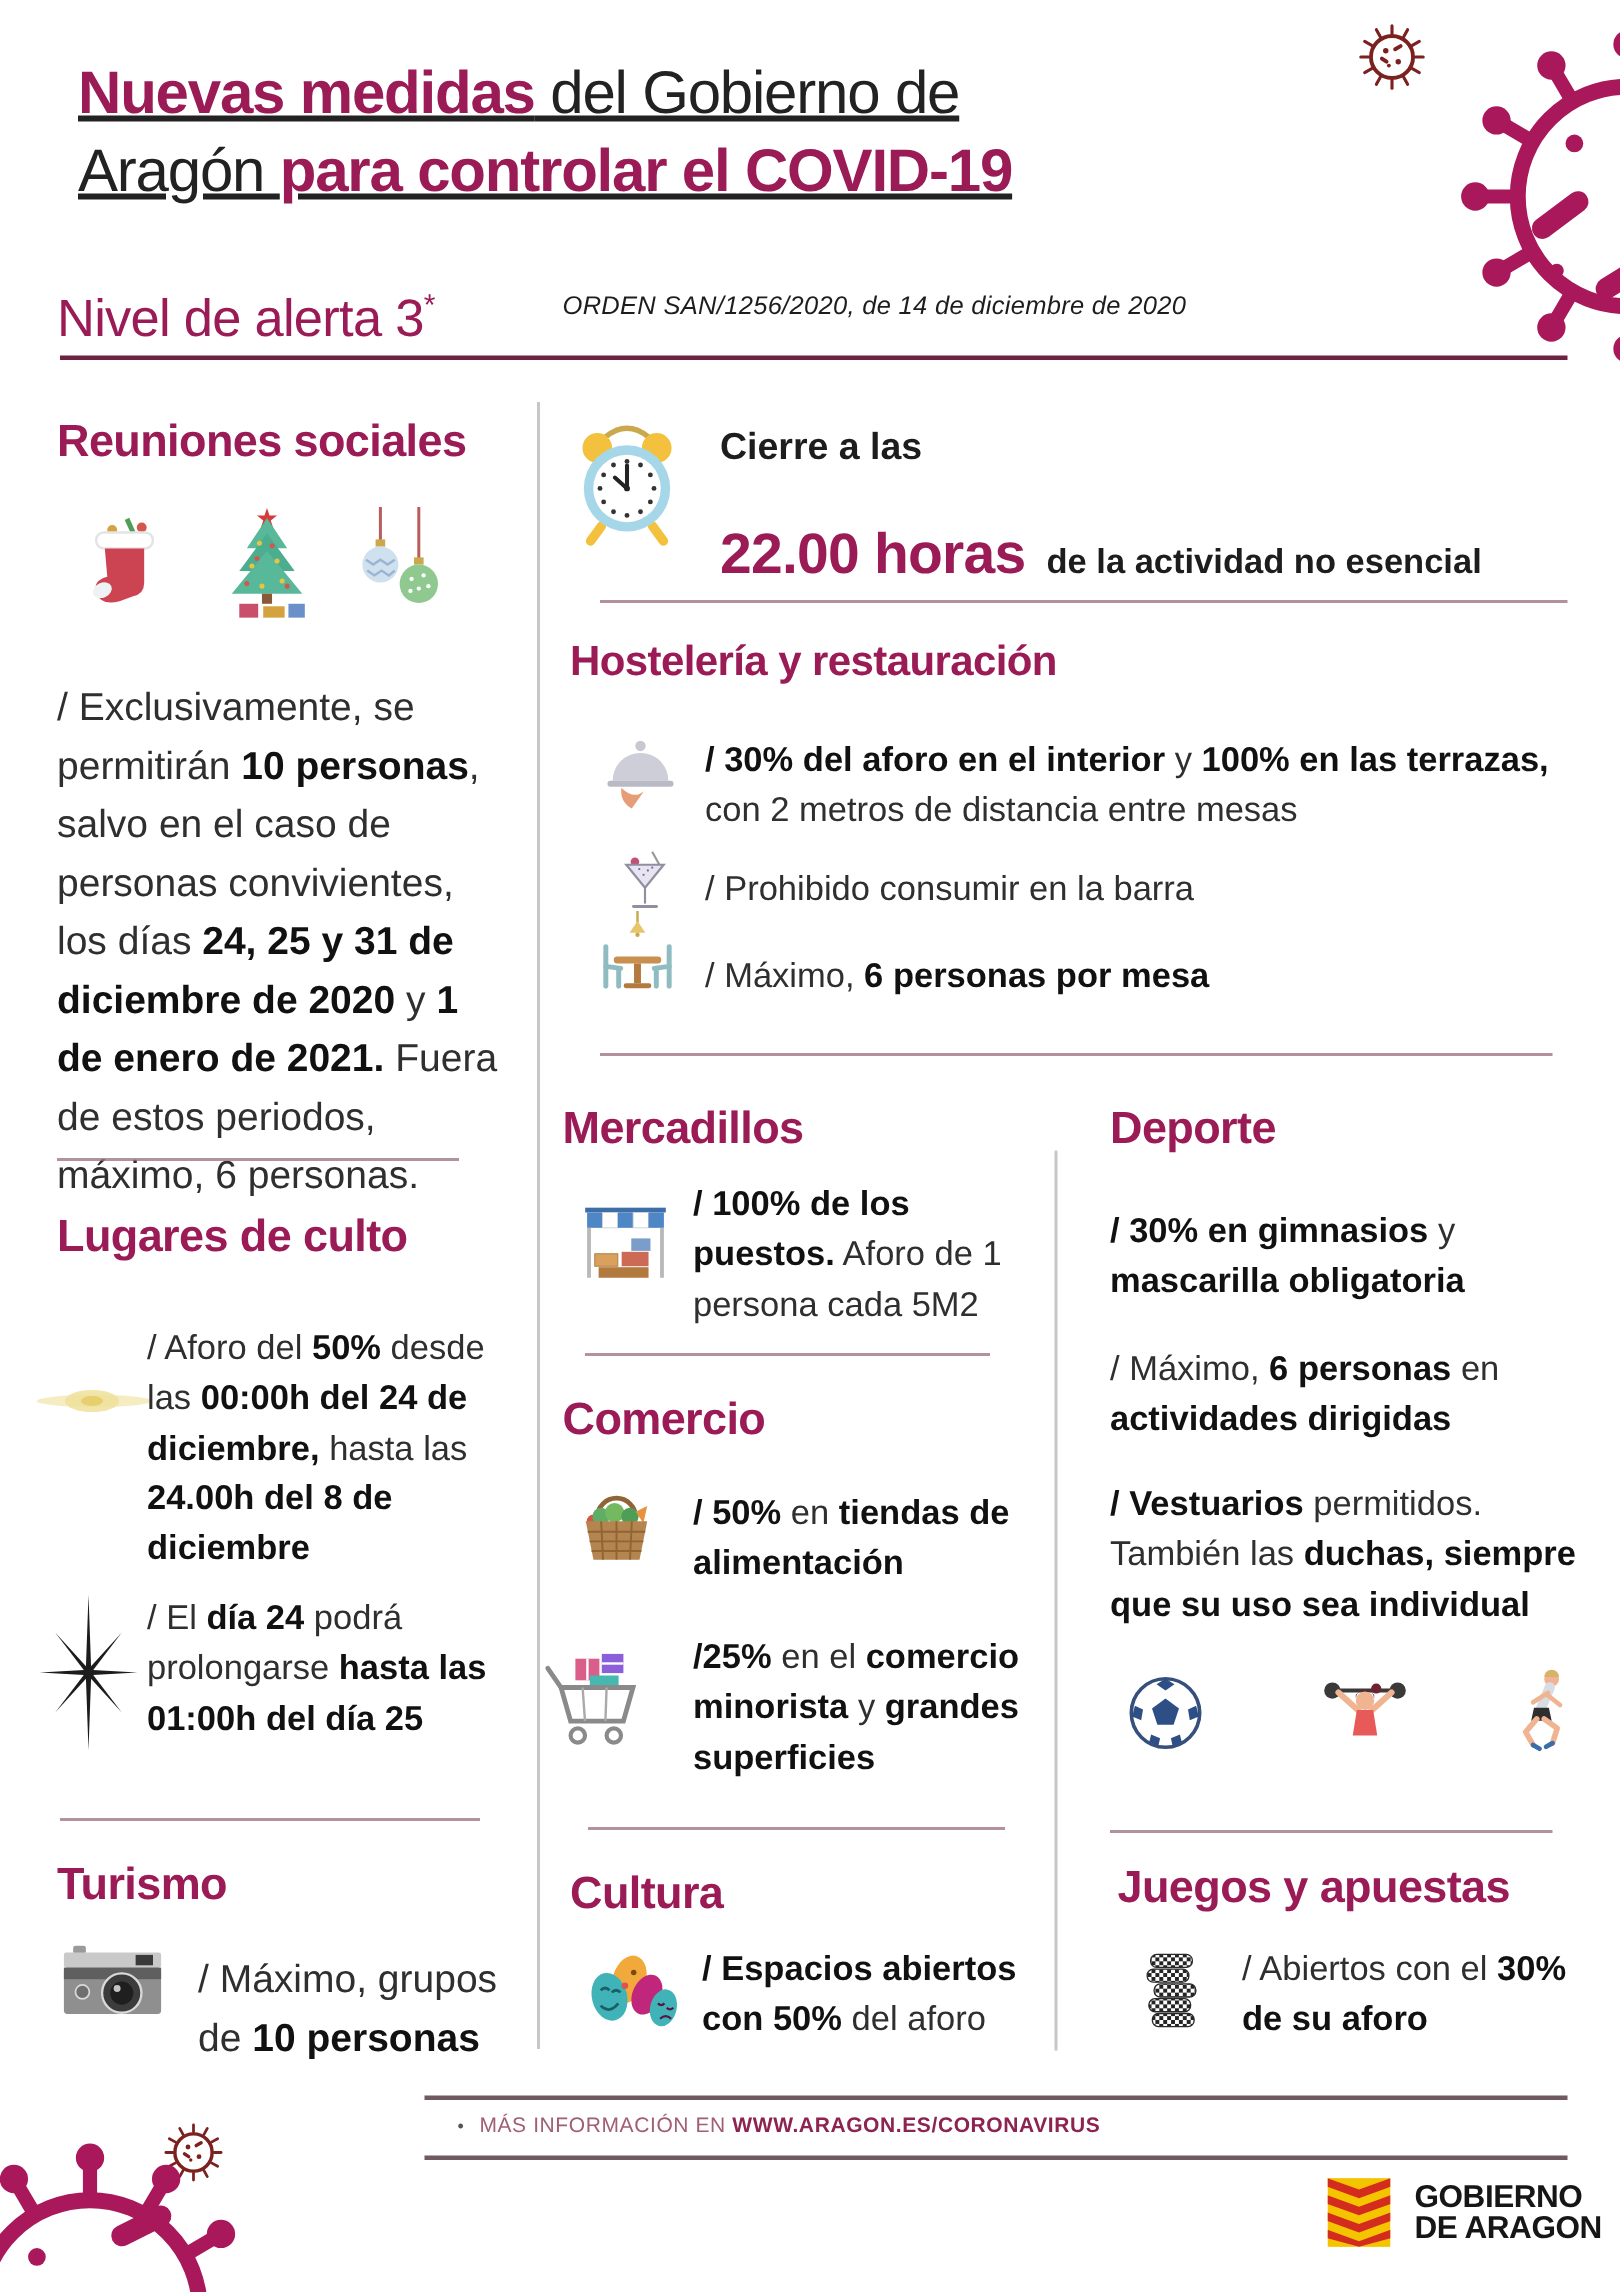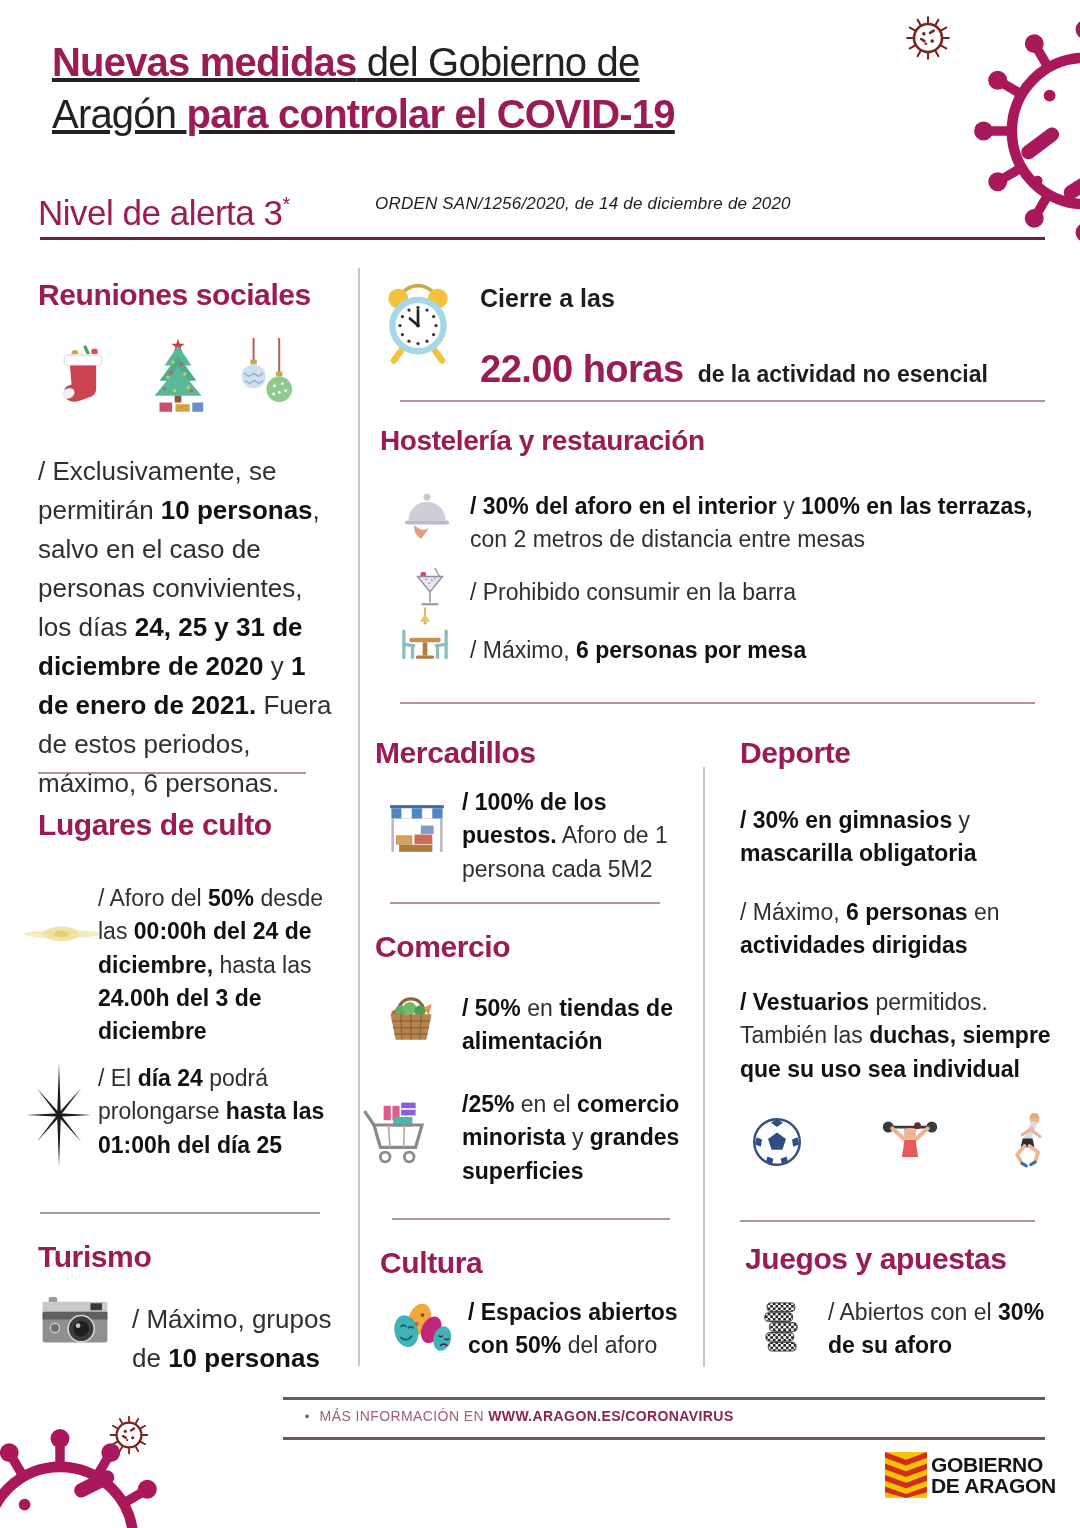--- a/index.html
+++ b/index.html
@@ -206,21 +206,21 @@
 
   <div class="abs hdiv" style="left:38px;top:772px;width:268px"></div>
 
   <div class="abs sec-title t30" style="left:38px;top:808px">Lugares de culto</div>
 
   <svg class="abs" style="left:22px;top:908px" width="82" height="52" viewBox="0 0 100 60">
     <ellipse cx="50" cy="30" rx="47" ry="5" fill="#f5ecc2"></ellipse>
     <ellipse cx="48" cy="30" rx="22" ry="9" fill="#efe09a" opacity="0.85"></ellipse>
     <ellipse cx="48" cy="30" rx="9" ry="4" fill="#e7cf6e"></ellipse>
   </svg>
-  <div class="abs body-txt t23" style="left:98px;top:882px;width:245px"><span>/ Aforo del </span><span class="b">50%</span><span>  desde las </span><span class="b">00:00h del 24 de diciembre,</span><span> hasta las </span><span class="b">24.00h del 3 de diciembre</span></div>
+  <div class="abs body-txt t23" style="left:98px;top:882px;width:245px"><span>/ Aforo del </span><span class="b">50%</span><span>  desde las </span><span class="b">00:00h del 24 de diciembre,</span><span> hasta las </span><span class="b">24.00h del 8 de diciembre</span></div>
 
   <svg class="abs" style="left:22px;top:1060px" width="74" height="110" viewBox="0 0 100 140">
     <g fill="#1c1c1c">
       <polygon points="50,0 52.5,70 50,140 47.5,70"></polygon>
       <polygon points="6,70 50,67.5 94,70 50,72.5"></polygon>
       <polygon points="20,34 51,68 80,106 49,72"></polygon>
       <polygon points="80,34 49,68 20,106 51,72"></polygon>
     </g>
   </svg>
   <div class="abs body-txt t23" style="left:98px;top:1062px;width:248px"><span>/ El </span><span class="b">día 24</span><span> podrá prolongarse </span><span class="b">hasta las 01:00h del día 25</span></div>
@@ -459,21 +459,21 @@
   </div>
   <div class="abs" style="left:283px;top:1437px;width:762px;height:3px;background:var(--fline)"></div>
 
   <svg class="abs" style="left:106px;top:1412px;color:#7b211f" width="46" height="46" viewBox="0 0 100 100">
       <use href="#virus-mini"></use>
     </svg>
   <svg class="abs" style="left:-58px;top:1422px;color:var(--virus)" width="236" height="236" viewBox="0 0 200 200">
       <use href="#virus-big"></use>
     </svg>
 
-  <div class="abs" style="left:885px;top:1452px;display:flex;align-items:center;gap:4px">
+  <div class="abs" style="left:885px;top:1452px;display:flex;align-items:center;gap:16px">
     <svg width="42" height="46" viewBox="0 0 44 48">
       <rect width="44" height="48" fill="#f5c400"></rect>
       <g fill="#d42b1f">
         <path d="M0,0 L22,8 L44,0 L44,6 L22,14 L0,6 Z"></path>
         <path d="M0,12 L22,20 L44,12 L44,18 L22,26 L0,18 Z"></path>
         <path d="M0,24 L22,32 L44,24 L44,30 L22,38 L0,30 Z"></path>
         <path d="M0,36 L22,44 L44,36 L44,42 L22,48 L0,42 Z"></path>
       </g>
     </svg>
     <div class="logo-txt">

